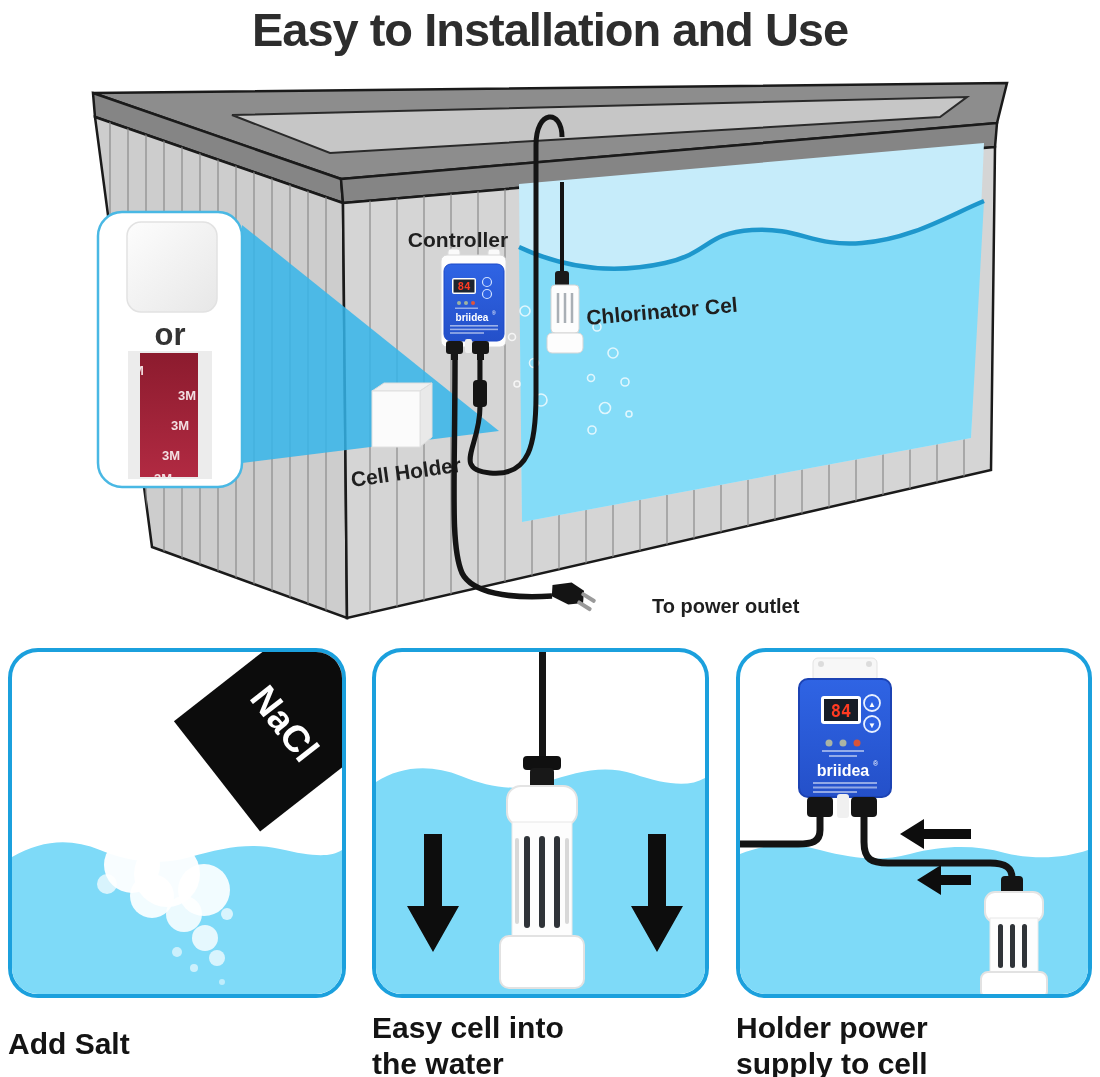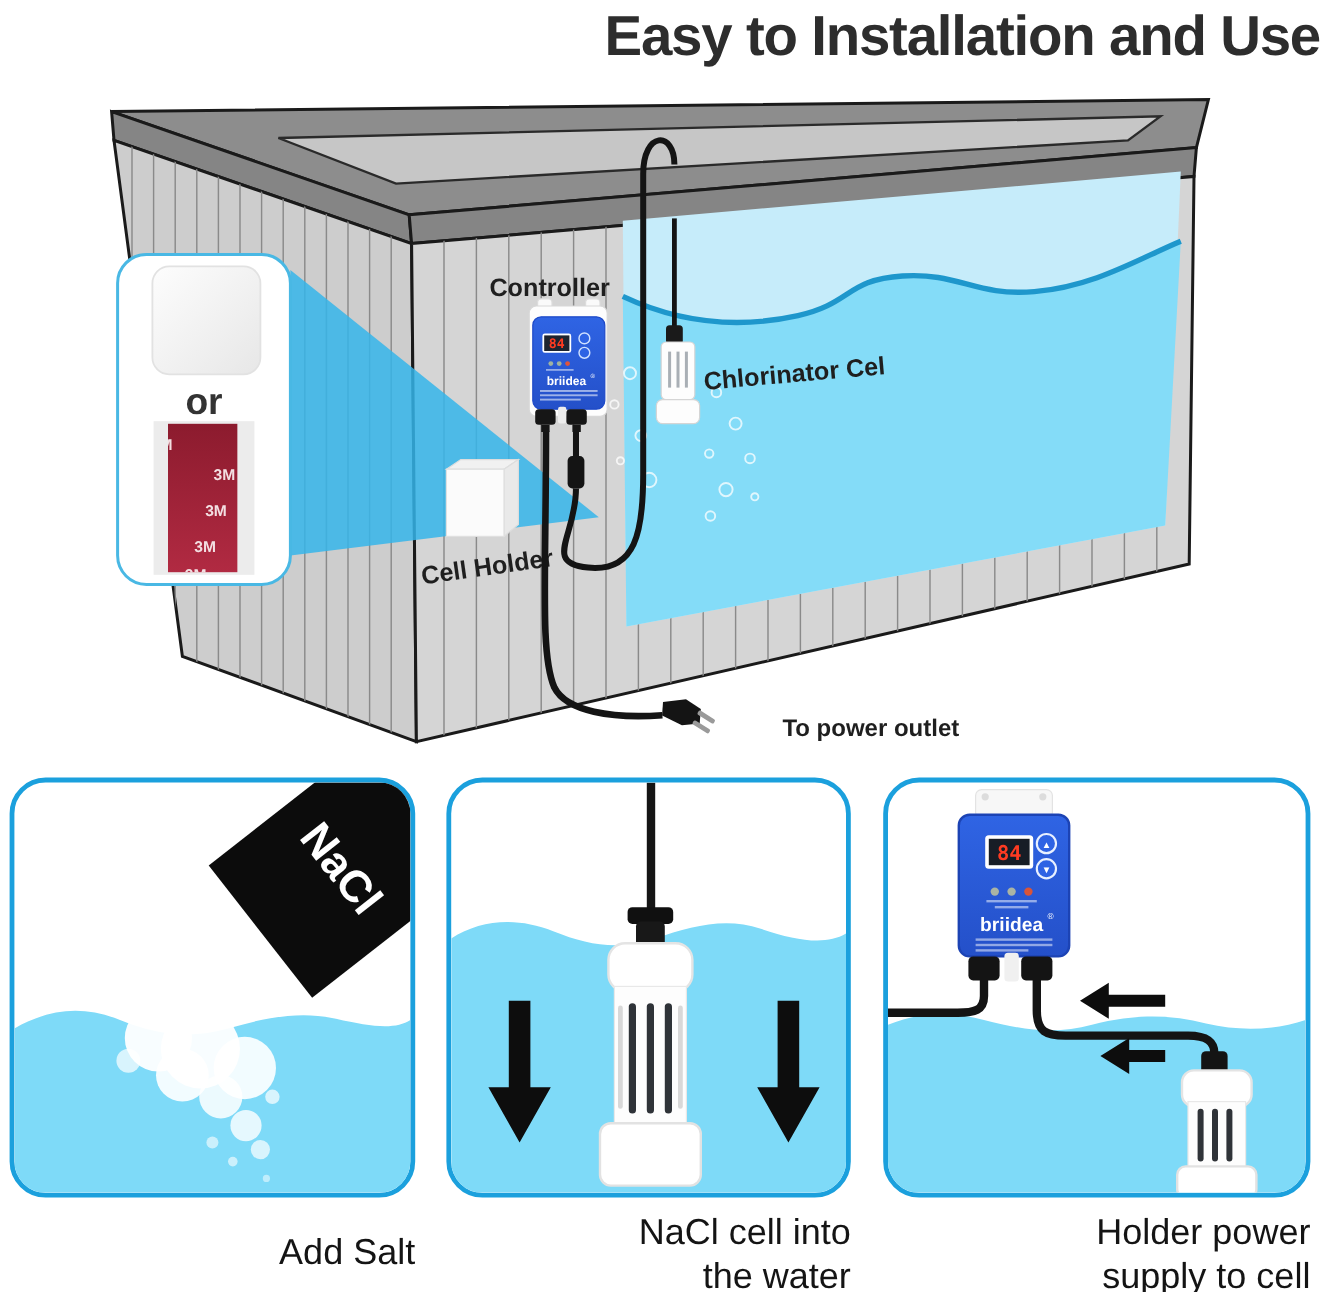--- a/index.html
+++ b/index.html
@@ -1,26 +1,26 @@
 <!DOCTYPE html>
 <html><head>
 <meta charset="utf-8">
 <style>
   html,body{margin:0;padding:0;background:#ffffff;}
   body{width:1100px;height:1077px;position:relative;font-family:"Liberation Sans",sans-serif;overflow:hidden;}
-  .title{position:absolute;top:2px;left:0;width:1100px;text-align:right;
+  .title{position:absolute;top:2px;left:0;width:1100px;text-align:center;
          font-size:47px;font-weight:bold;letter-spacing:-1px;color:#2d2d2d;}
   .main-svg{position:absolute;top:75px;left:0;}
   .panel{position:absolute;box-sizing:border-box;border:4px solid #1ba0dd;border-radius:30px;
          overflow:hidden;background:#ffffff;}
   .panel svg{display:block;}
   #panel-1{left:8px;top:648px;width:338px;height:350px;}
   #panel-2{left:372px;top:648px;width:337px;height:350px;}
   #panel-3{left:736px;top:648px;width:356px;height:350px;}
-  .caption{position:absolute;text-align:right;color:#141414;font-size:30px;font-weight:normal;line-height:36px;}
+  .caption{position:absolute;text-align:left;color:#141414;font-size:30px;font-weight:bold;line-height:36px;}
   #caption-1{left:8px;top:1026px;width:338px;}
   #caption-2{left:372px;top:1010px;width:337px;}
   #caption-3{left:736px;top:1010px;width:356px;}
   text{font-family:"Liberation Sans",sans-serif;}
   .lbl{font-size:21px;font-weight:bold;fill:#1f1f1f;}
   .seg{font-family:"DejaVu Sans Mono",monospace;font-weight:bold;fill:#ff3b22;}
 </style>
 </head>
 <body>
 
@@ -302,19 +302,19 @@
       <linearGradient id="p3blue" x1="0" y1="0" x2="0" y2="1">
         <stop offset="0" stop-color="#2f64e4"></stop>
           <stop offset="1" stop-color="#2450c9"></stop>
       </linearGradient>
     </defs>
   </svg>
 </div>
 
 <div class="caption" id="caption-1">Add Salt</div>
 <div class="caption" id="caption-2">
-  <div>NaCl cell into</div>
+  <div>Easy cell into</div>
   <div>the water</div>
 </div>
 <div class="caption" id="caption-3">
   <div>Holder power</div>
   <div>supply to cell</div>
 </div>
 
 </body></html>

